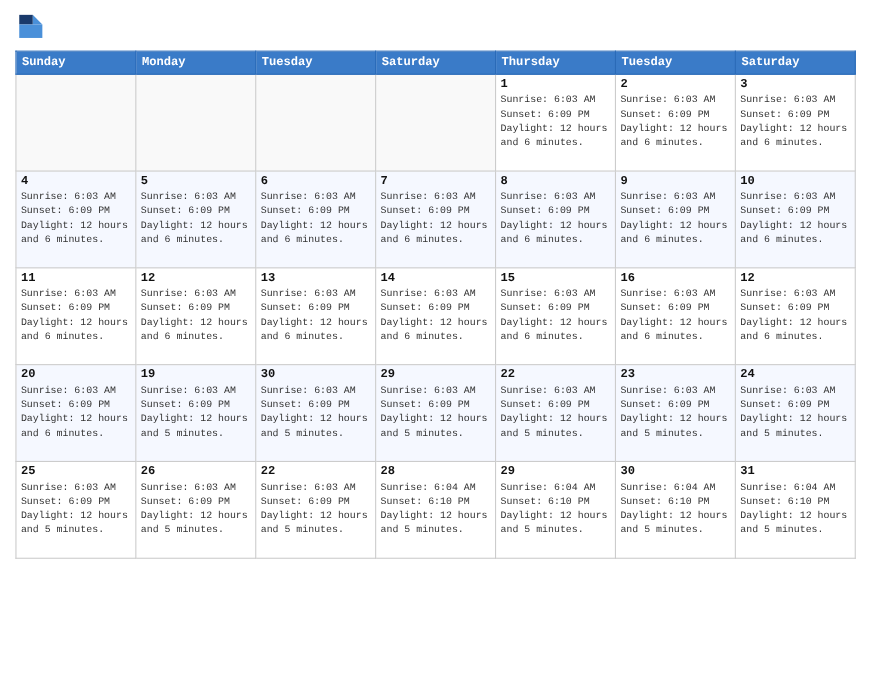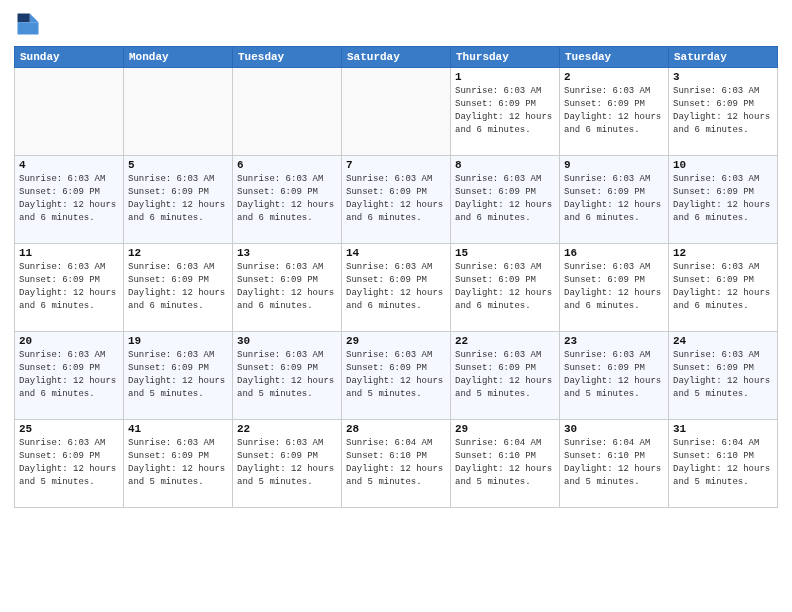--- a/index.html
+++ b/index.html
@@ -315,21 +315,21 @@
         </tr>
         <tr>
           <td>
             <span class="day-num">25</span>
             <div class="day-info" style="white-space: pre-line;">Sunrise: 6:03 AM
 Sunset: 6:09 PM
 Daylight: 12 hours
 and 5 minutes.</div>
           </td>
           <td>
-            <span class="day-num">41</span>
+            <span class="day-num">26</span>
             <div class="day-info" style="white-space: pre-line;">Sunrise: 6:03 AM
 Sunset: 6:09 PM
 Daylight: 12 hours
 and 5 minutes.</div>
           </td>
           <td>
             <span class="day-num">22</span>
             <div class="day-info" style="white-space: pre-line;">Sunrise: 6:03 AM
 Sunset: 6:09 PM
 Daylight: 12 hours

